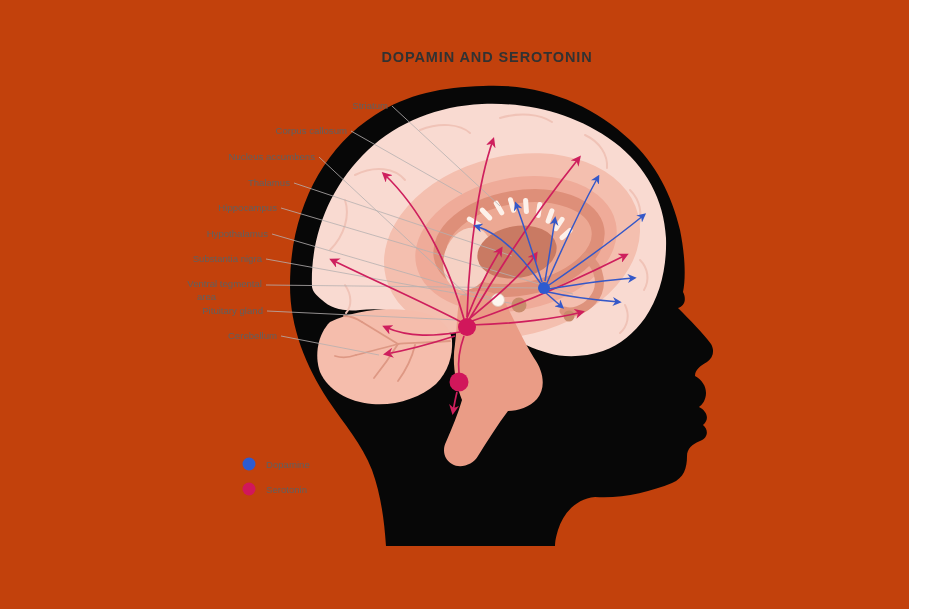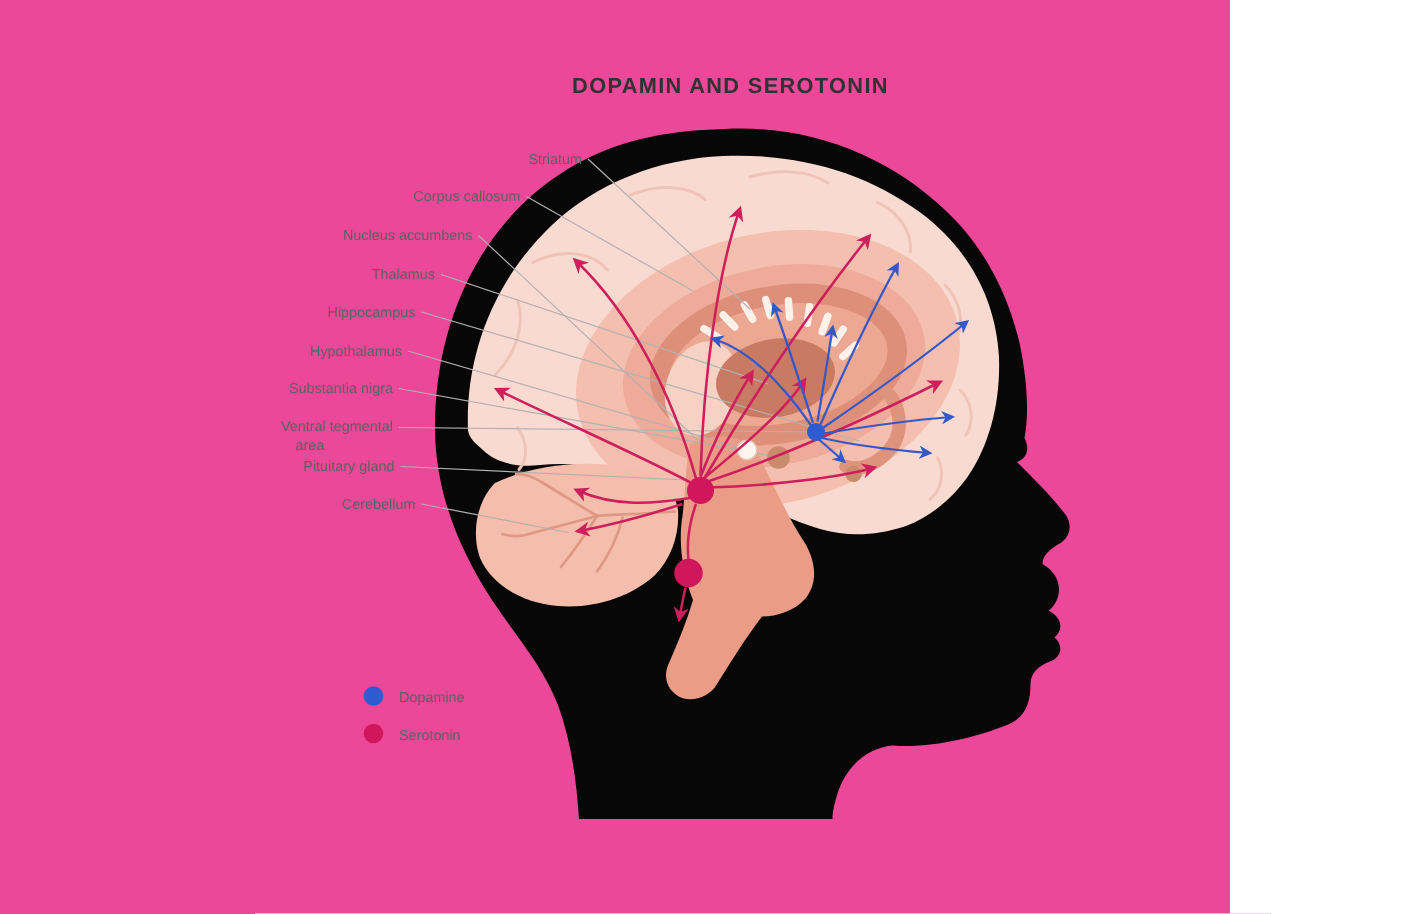--- a/index.html
+++ b/index.html
@@ -1,16 +1,16 @@
 <!DOCTYPE html>
 <html><head>
 <meta charset="utf-8">
 <style>
   html,body{margin:0;padding:0;background:#ffffff;}
-  .stage{position:relative;width:820px;height:609px;background:#ec4899;overflow:hidden;
+  .stage{position:relative;width:909px;height:609px;background:#c2410c;overflow:hidden;
          font-family:"Liberation Sans", sans-serif;}
   svg{position:absolute;inset:0;}
   .title-text{font-family:"Liberation Sans", sans-serif;font-size:14.5px;font-weight:bold;
               letter-spacing:0.9px;fill:#323232;}
   .lbl{font-family:"Liberation Sans", sans-serif;font-size:9.6px;fill:#606060;}
   .leader{stroke:#b5b0b0;stroke-width:0.8;fill:none;}
   .sero{stroke:#ce1f5d;stroke-width:1.7;fill:none;}
   .dopa{stroke:#3558c8;stroke-width:1.5;fill:none;}
   .gyri{stroke:#f0c3b7;stroke-width:2;fill:none;stroke-linecap:round;}
   .cbr{stroke:#de9884;stroke-width:1.8;fill:none;stroke-linecap:round;}

